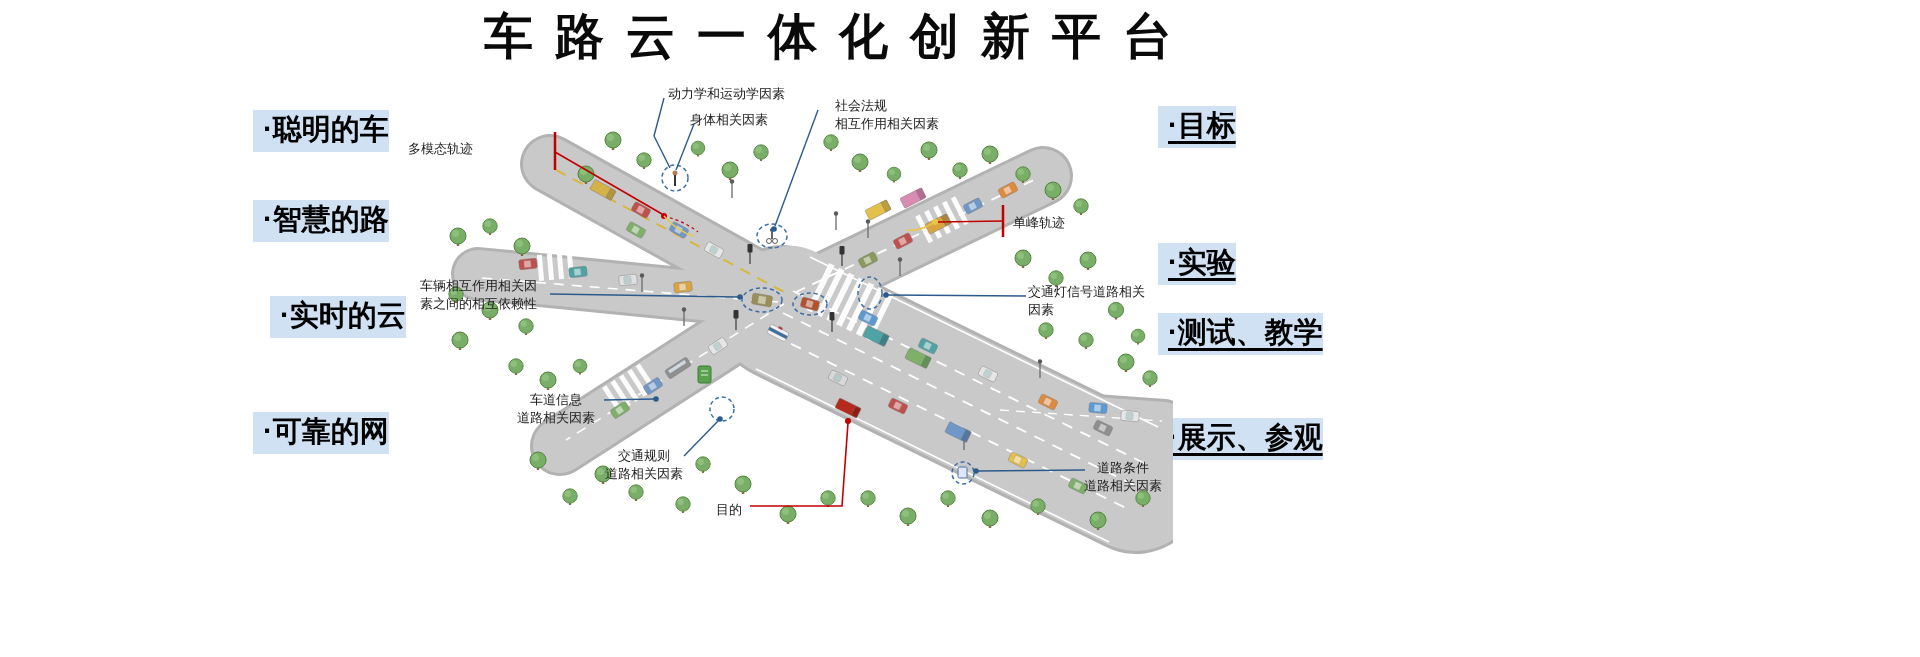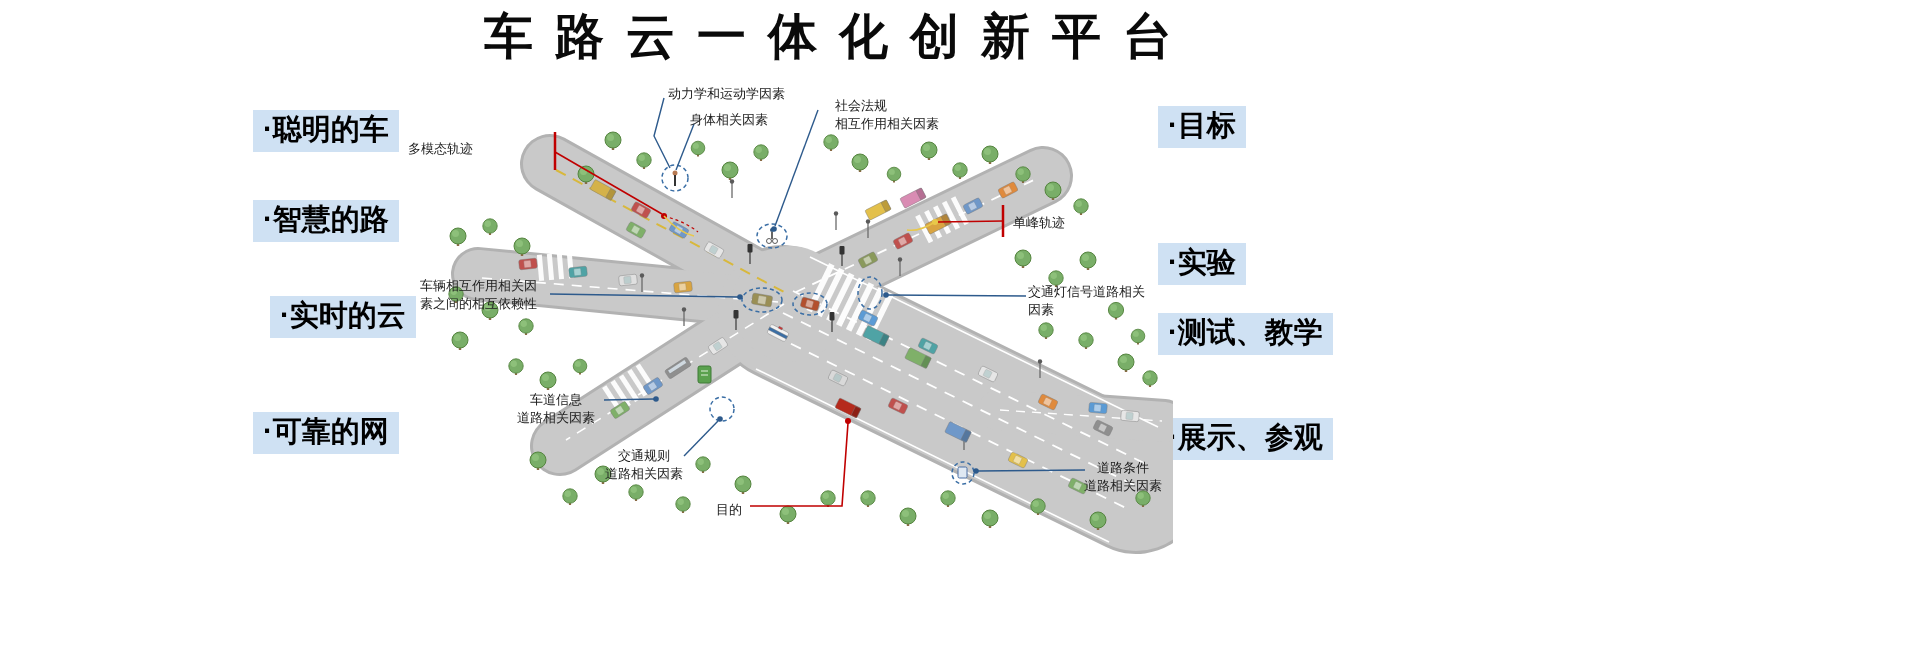--- a/index.html
+++ b/index.html
@@ -12,25 +12,25 @@
     text-align:center; margin:0;
     font-size:49px; font-weight:900; letter-spacing:22px; margin-left:11px;
     color:#0a0a0a;
     font-family:"Liberation Sans","DejaVu Sans",sans-serif;
   }
 
   .side-label {
     position:absolute;
     font-size:29px; font-weight:700; color:#000;
     background:#cfe1f3;
-    padding:4px 10px 6px 10px;
+    padding:4px 0 6px 10px;
     white-space:nowrap;
     line-height:1.1;
   }
-  .side-label.right { text-underline-offset:6px; text-decoration-thickness:2.5px; }
+  .side-label.right { text-decoration:underline; text-underline-offset:6px; text-decoration-thickness:2.5px; }
 
   .diagram { position:absolute; left:398px; top:78px; width:775px; height:478px; }
   .diagram svg { position:absolute; left:0; top:0; }
 
   .ann {
     position:absolute;
     font-size:13px; line-height:1.35; color:#1c1c1c;
     white-space:pre-line;
   }
   .ann.center { text-align:center; }

